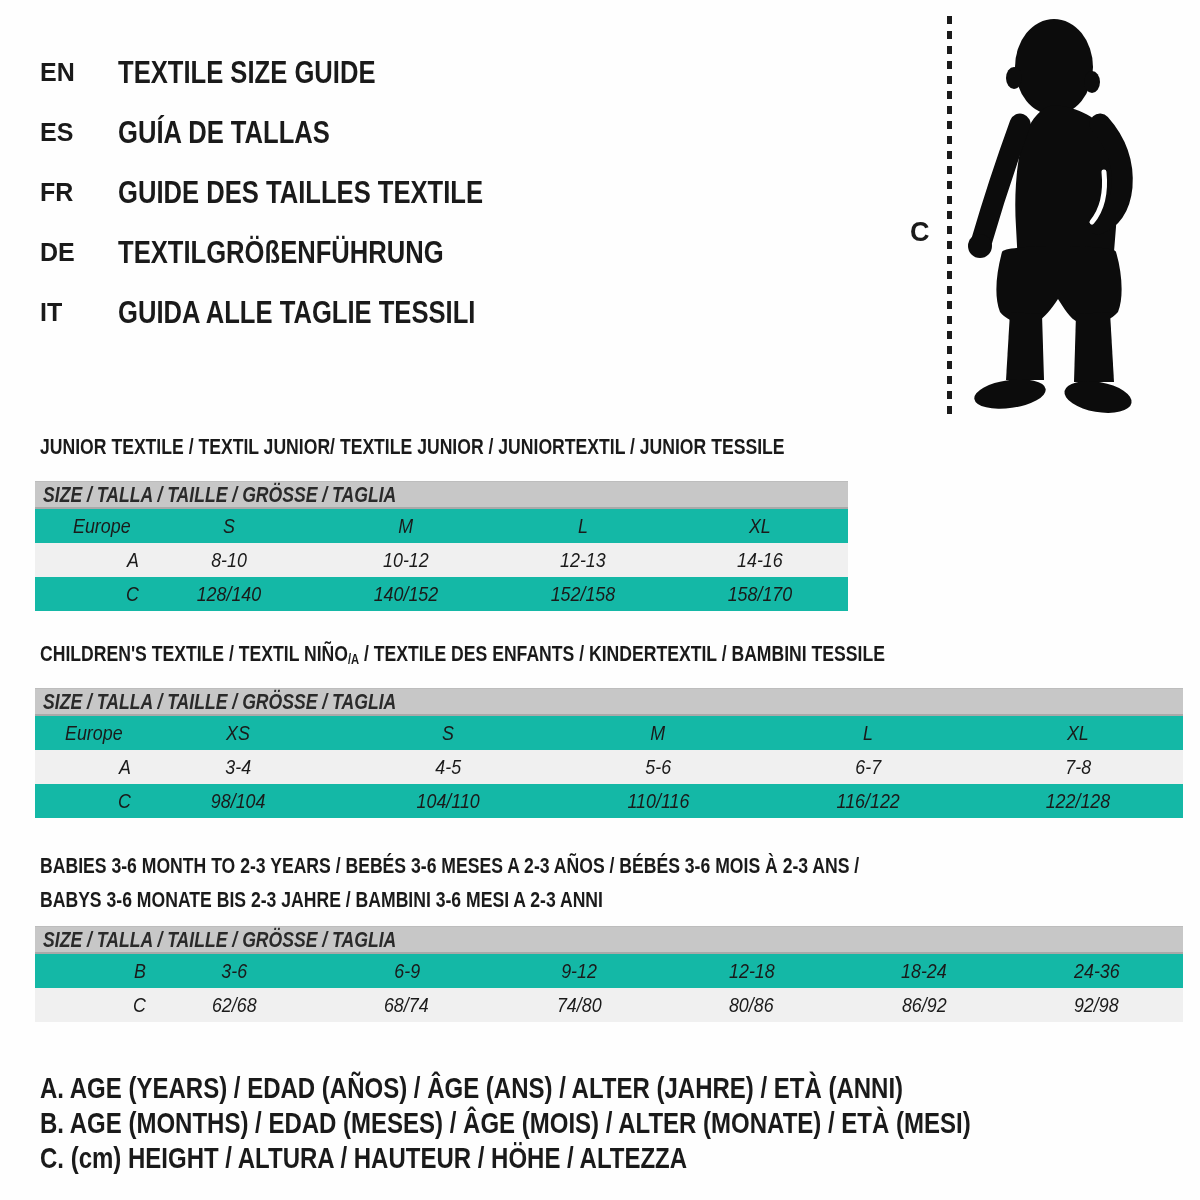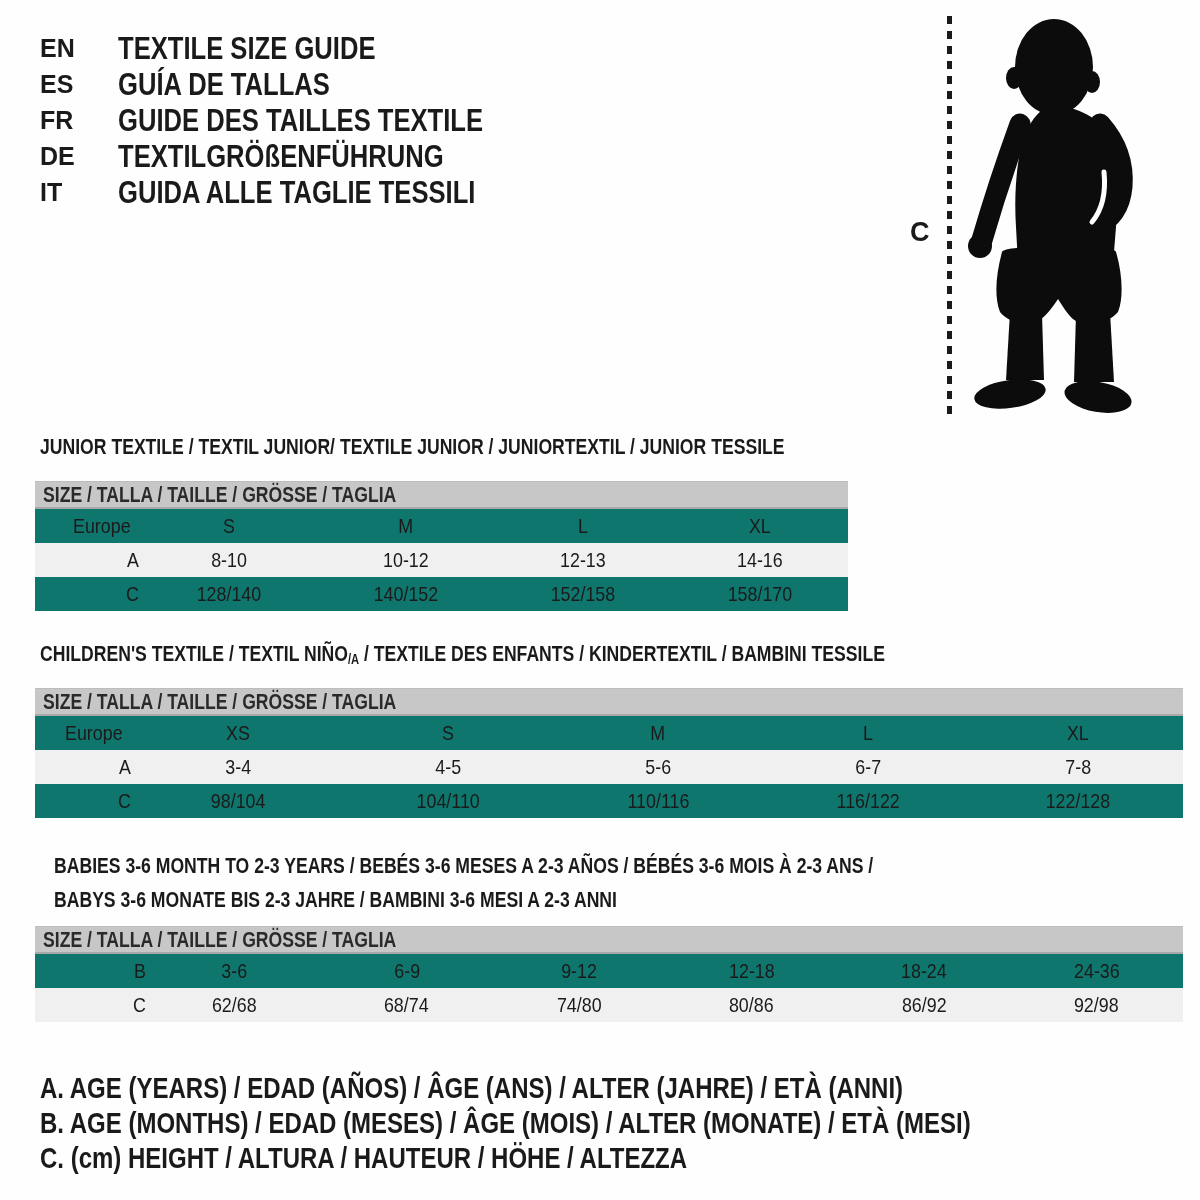--- a/index.html
+++ b/index.html
@@ -7,36 +7,36 @@
     position:relative;width:1200px;height:1200px;background:#fefefe;
     font-family:"Liberation Sans","DejaVu Sans",sans-serif;color:#1a1a1a;
     overflow:hidden;
   }
   .abs{position:absolute;}
   .cond{display:inline-block;transform:scaleX(0.8);transform-origin:0 50%;white-space:nowrap;}
   .cond-c{display:inline-block;transform:scaleX(0.85);transform-origin:50% 50%;white-space:nowrap;}
 
   
   .langs{left:40px;top:30px;}
-  .lang-row{display:flex;height:36px;align-items:center;}
+  .lang-row{display:flex;height:36px;align-items:center;margin-top:24px;}
   .lang-code{width:78px;font-weight:bold;font-size:25px;}
   .lang-label{font-weight:bold;font-size:32px;}
 
   
   .dash-line{left:947px;top:16px;width:5px;height:400px;
     background:repeating-linear-gradient(to bottom,#1a1a1a 0 8px,transparent 8px 15px);}
   .figure-c{left:910px;top:217px;font-size:27px;font-weight:bold;}
   .toddler{left:958px;top:12px;}
 
   
   .sec-title{font-weight:bold;font-size:22px;line-height:30px;}
   .title-sub{font-size:14px;font-weight:bold;position:relative;top:3px;}
 
   
-  .size-table{background:#0f766e;}
+  .size-table{background:#14b8a6;font-style:italic;}
   .t-head{height:28px;background:#c7c7c7;border-bottom:2px solid #a9a9a9;border-top:1px solid #bdbdbd;
     display:flex;align-items:center;padding-left:8px;box-sizing:border-box;}
   .t-head .cond{font-weight:bold;font-size:22px;color:#2a2a2a;}
   .t-row{display:grid;height:34px;align-items:center;font-size:21px;}
   .t-row.shaded{background:#f0f0f0;}
   .t-row .rlabel{padding-left:8px;text-align:right;}
   .t-row .val{text-align:center;}
   .junior-table{width:813px;}
   .junior-table .t-row{grid-template-columns:106px repeat(4,1fr);}
   .children-table{width:1148px;}
@@ -157,21 +157,21 @@
     <div class="t-row">
       <span class="rlabel"><span class="cond-c" style="transform-origin:0 50%;">C</span></span>
       <span class="val"><span class="cond-c">98/104</span></span>
       <span class="val"><span class="cond-c">104/110</span></span>
       <span class="val"><span class="cond-c">110/116</span></span>
       <span class="val"><span class="cond-c">116/122</span></span>
       <span class="val"><span class="cond-c">122/128</span></span>
     </div>
   </div>
 
-  <div class="abs sec-title babies-title" style="left:54px;top:849px;">
+  <div class="abs sec-title babies-title" style="left:40px;top:849px;">
     <span class="line"><span class="cond">BABIES 3-6 MONTH TO 2-3 YEARS / BEBÉS 3-6 MESES A 2-3 AÑOS / BÉBÉS 3-6 MOIS À 2-3 ANS /</span></span>
     <span class="line"><span class="cond">BABYS 3-6 MONATE BIS 2-3 JAHRE / BAMBINI 3-6 MESI A 2-3 ANNI</span></span>
   </div>
   <div class="abs size-table babies-table" style="left:35px;top:926px;">
     <div class="t-head">
       <span class="cond">SIZE / TALLA / TAILLE / GRÖSSE / TAGLIA</span>
     </div>
     <div class="t-row">
       <span class="rlabel"><span class="cond-c" style="transform-origin:0 50%;">B</span></span>
       <span class="val"><span class="cond-c">3-6</span></span>

